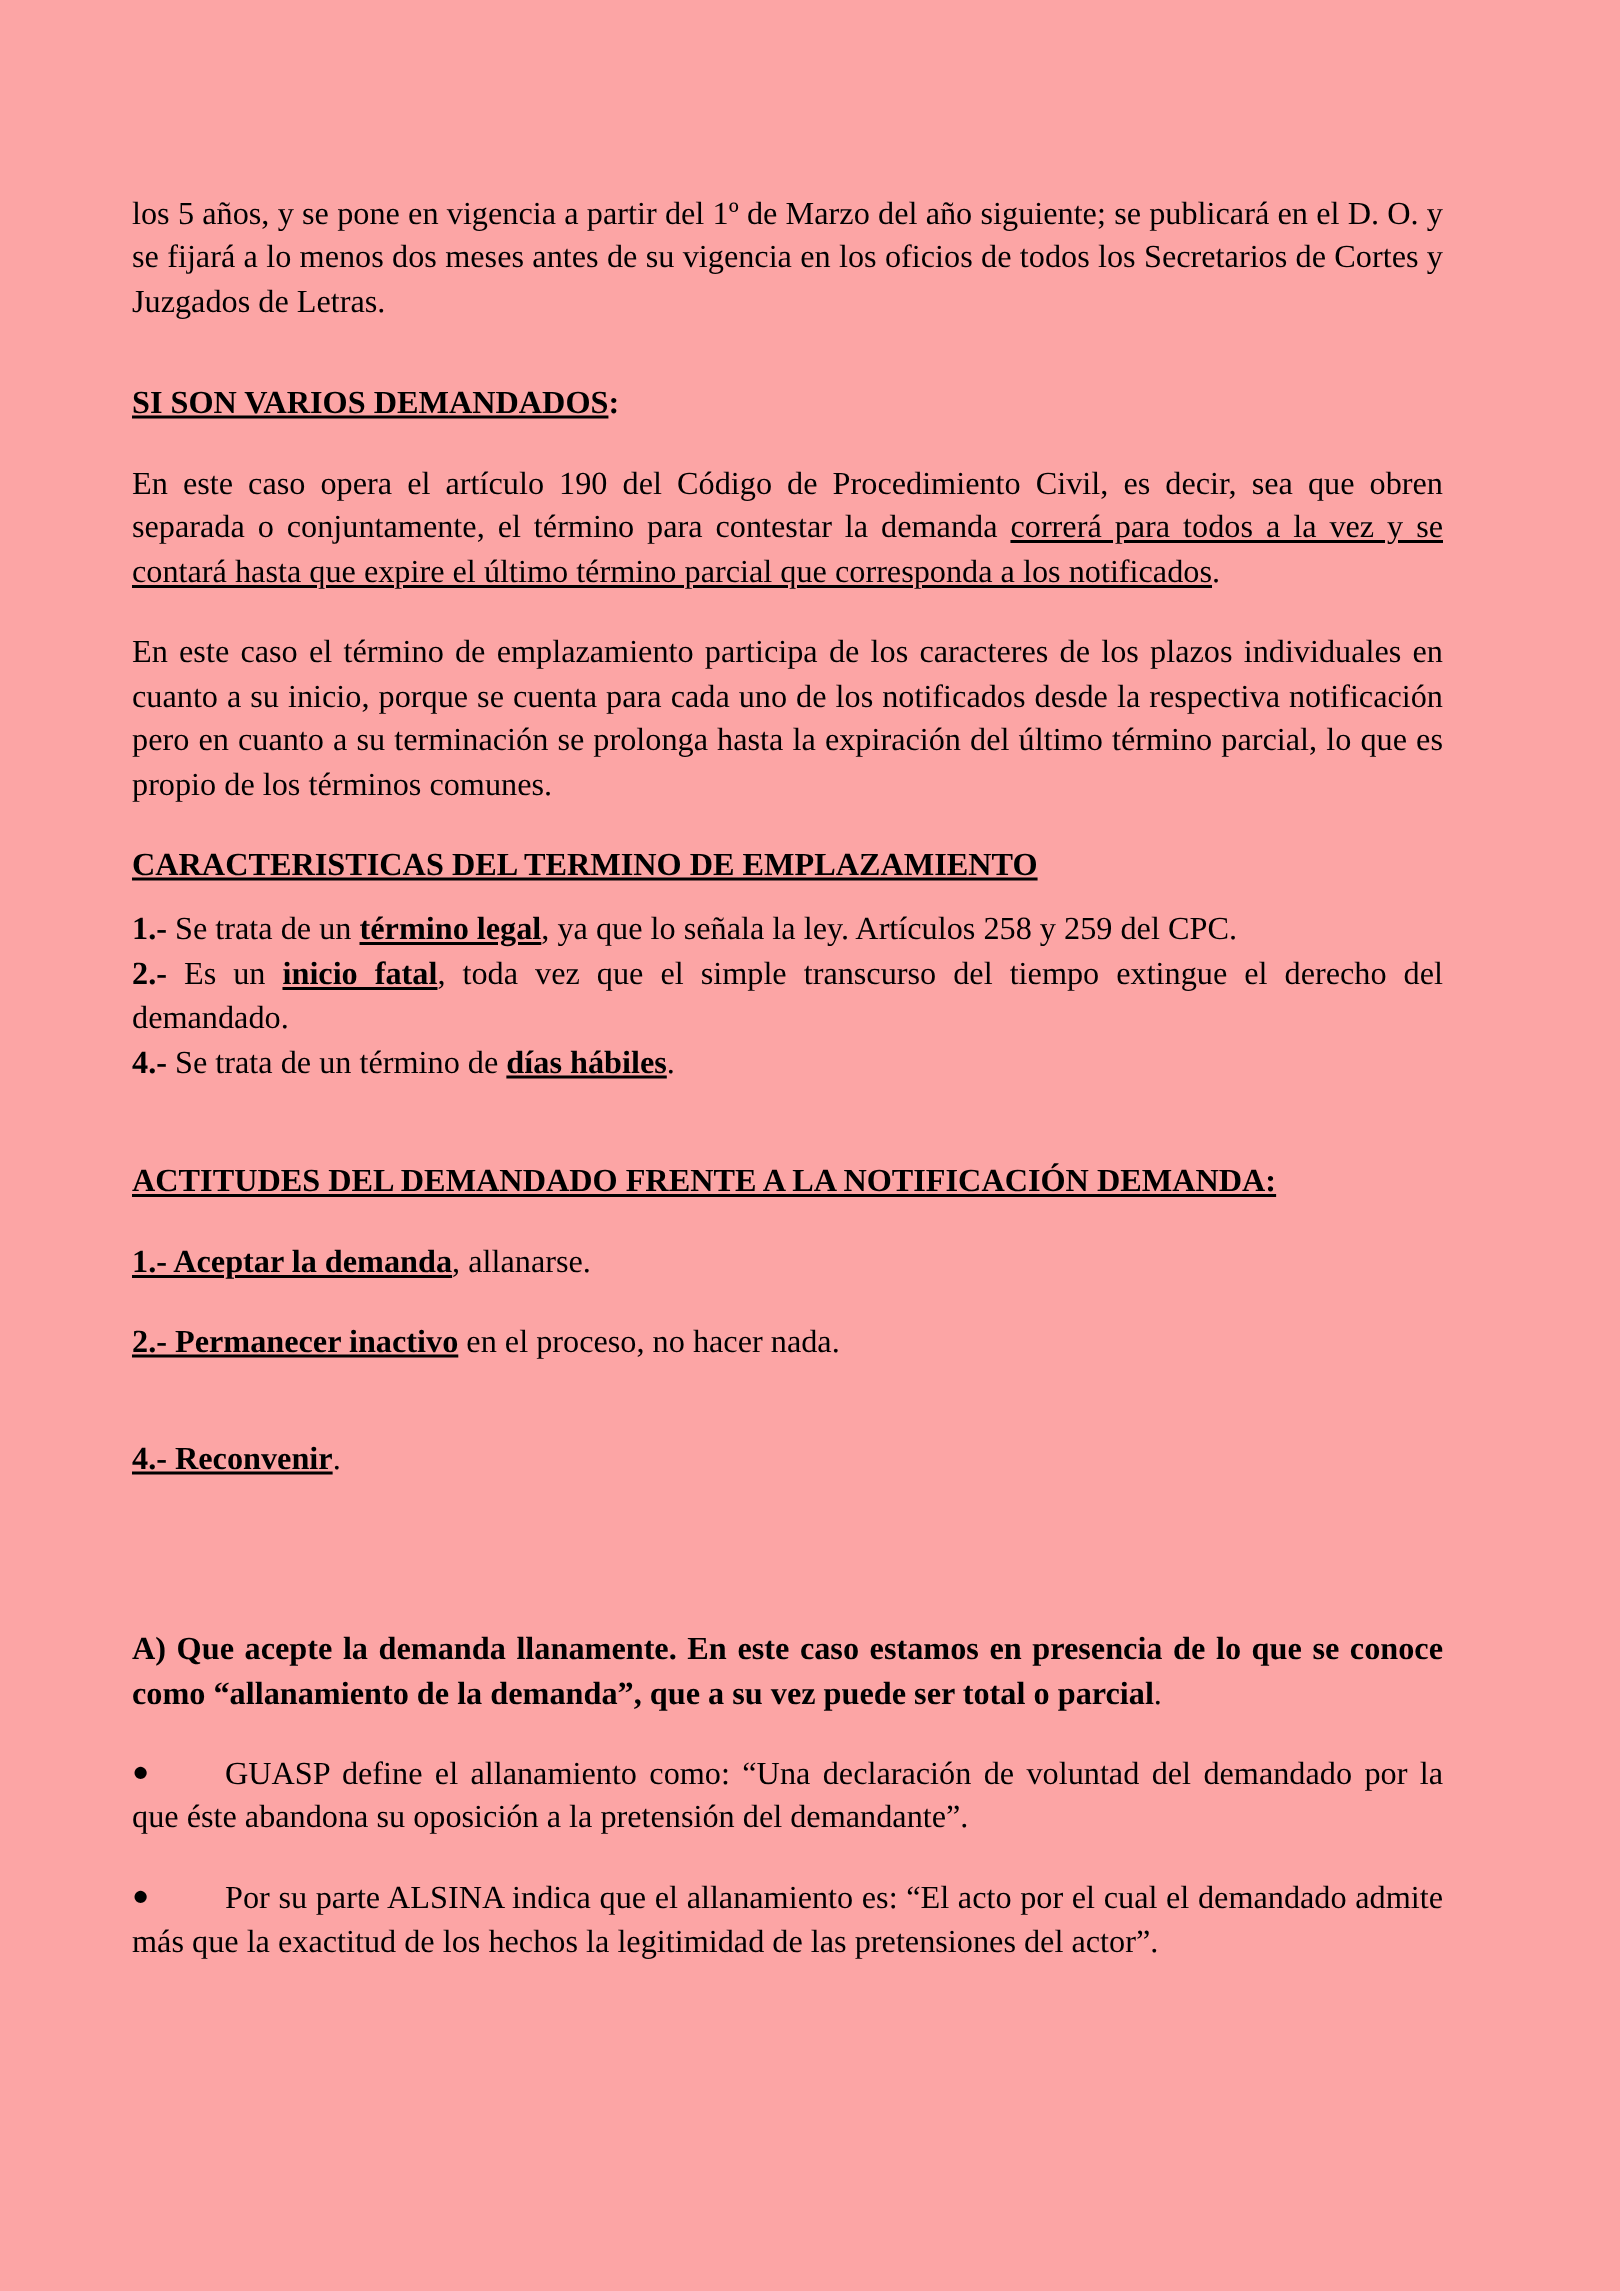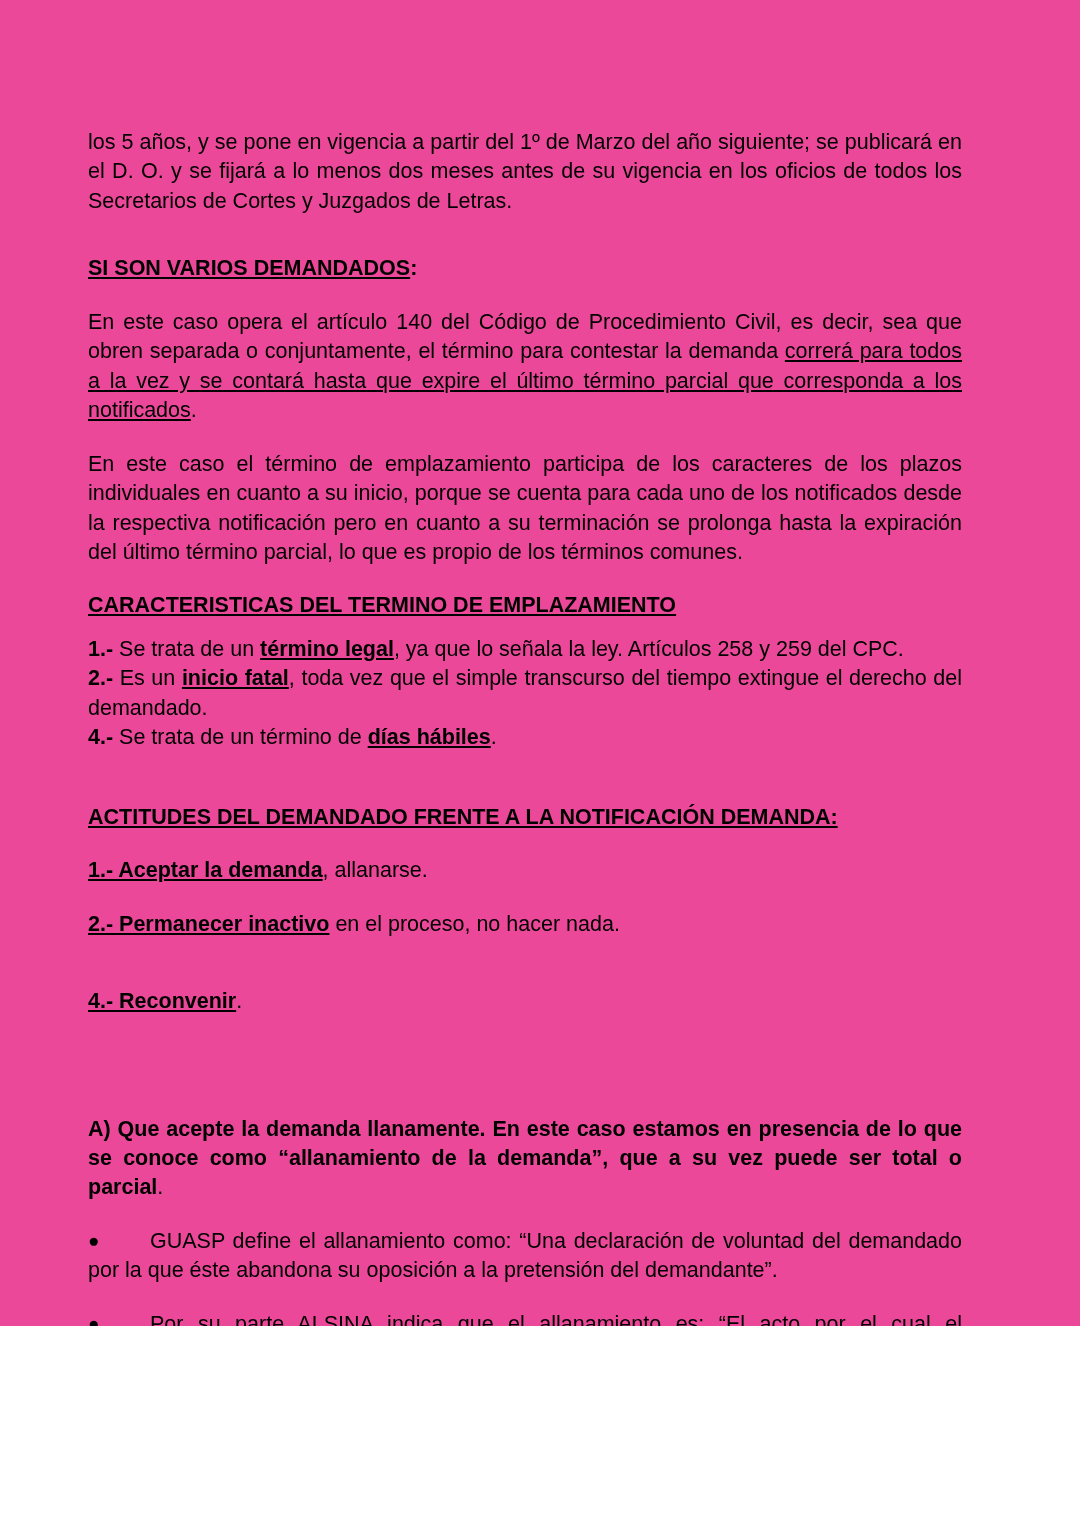--- a/index.html
+++ b/index.html
@@ -4,25 +4,25 @@
 <title>Documento</title>
 <style>
   html, body {
     margin: 0;
     padding: 0;
     background: #ffffff;
   }
   .page {
     position: relative;
     width: 1080px;
-    height: 1326px;
-    background: #ec4899;
+    height: 1527px;
+    background: #fca5a5;
     box-sizing: border-box;
     padding: 128px 118px 0 88px;
-    font-family: Liberation Sans, sans-serif;
+    font-family: Liberation Serif, serif;
     font-size: 21.5px;
     line-height: 1.37;
     color: #000000;
     overflow: hidden;
   }
   .body-col {
     width: 874px;
   }
   p {
     margin: 0;
@@ -81,21 +81,21 @@
     <p class="para">los 5 años, y se pone en vigencia a partir del 1º de Marzo del año siguiente; se publicará en el D. O. y se fijará a lo menos dos meses antes de su vigencia en los oficios de todos los Secretarios de Cortes y Juzgados de Letras.</p>
 
     <div class="gap-lg"></div>
 
     <p class="heading">
       <span class="u">SI SON VARIOS DEMANDADOS</span><span>:</span>
     </p>
 
     <div class="gap-md"></div>
 
-    <p class="para"><span>En este caso opera el artículo 140 del Código de Procedimiento Civil, es decir, sea que obren separada o conjuntamente, el término para contestar la demanda </span><span class="u">correrá para todos a la vez y se contará hasta que expire el último término parcial que corresponda a los notificados</span><span>.</span></p>
+    <p class="para"><span>En este caso opera el artículo 190 del Código de Procedimiento Civil, es decir, sea que obren separada o conjuntamente, el término para contestar la demanda </span><span class="u">correrá para todos a la vez y se contará hasta que expire el último término parcial que corresponda a los notificados</span><span>.</span></p>
 
     <div class="gap-md"></div>
 
     <p class="para">En este caso el término de emplazamiento participa de los caracteres de los plazos individuales en cuanto a su inicio, porque se cuenta para cada uno de los notificados desde la respectiva notificación pero en cuanto a su terminación se prolonga hasta la expiración del último término parcial, lo que es propio de los términos comunes.</p>
 
     <div class="gap-md"></div>
 
     <p class="heading">
       <span class="u">CARACTERISTICAS DEL TERMINO DE EMPLAZAMIENTO</span>
     </p>

